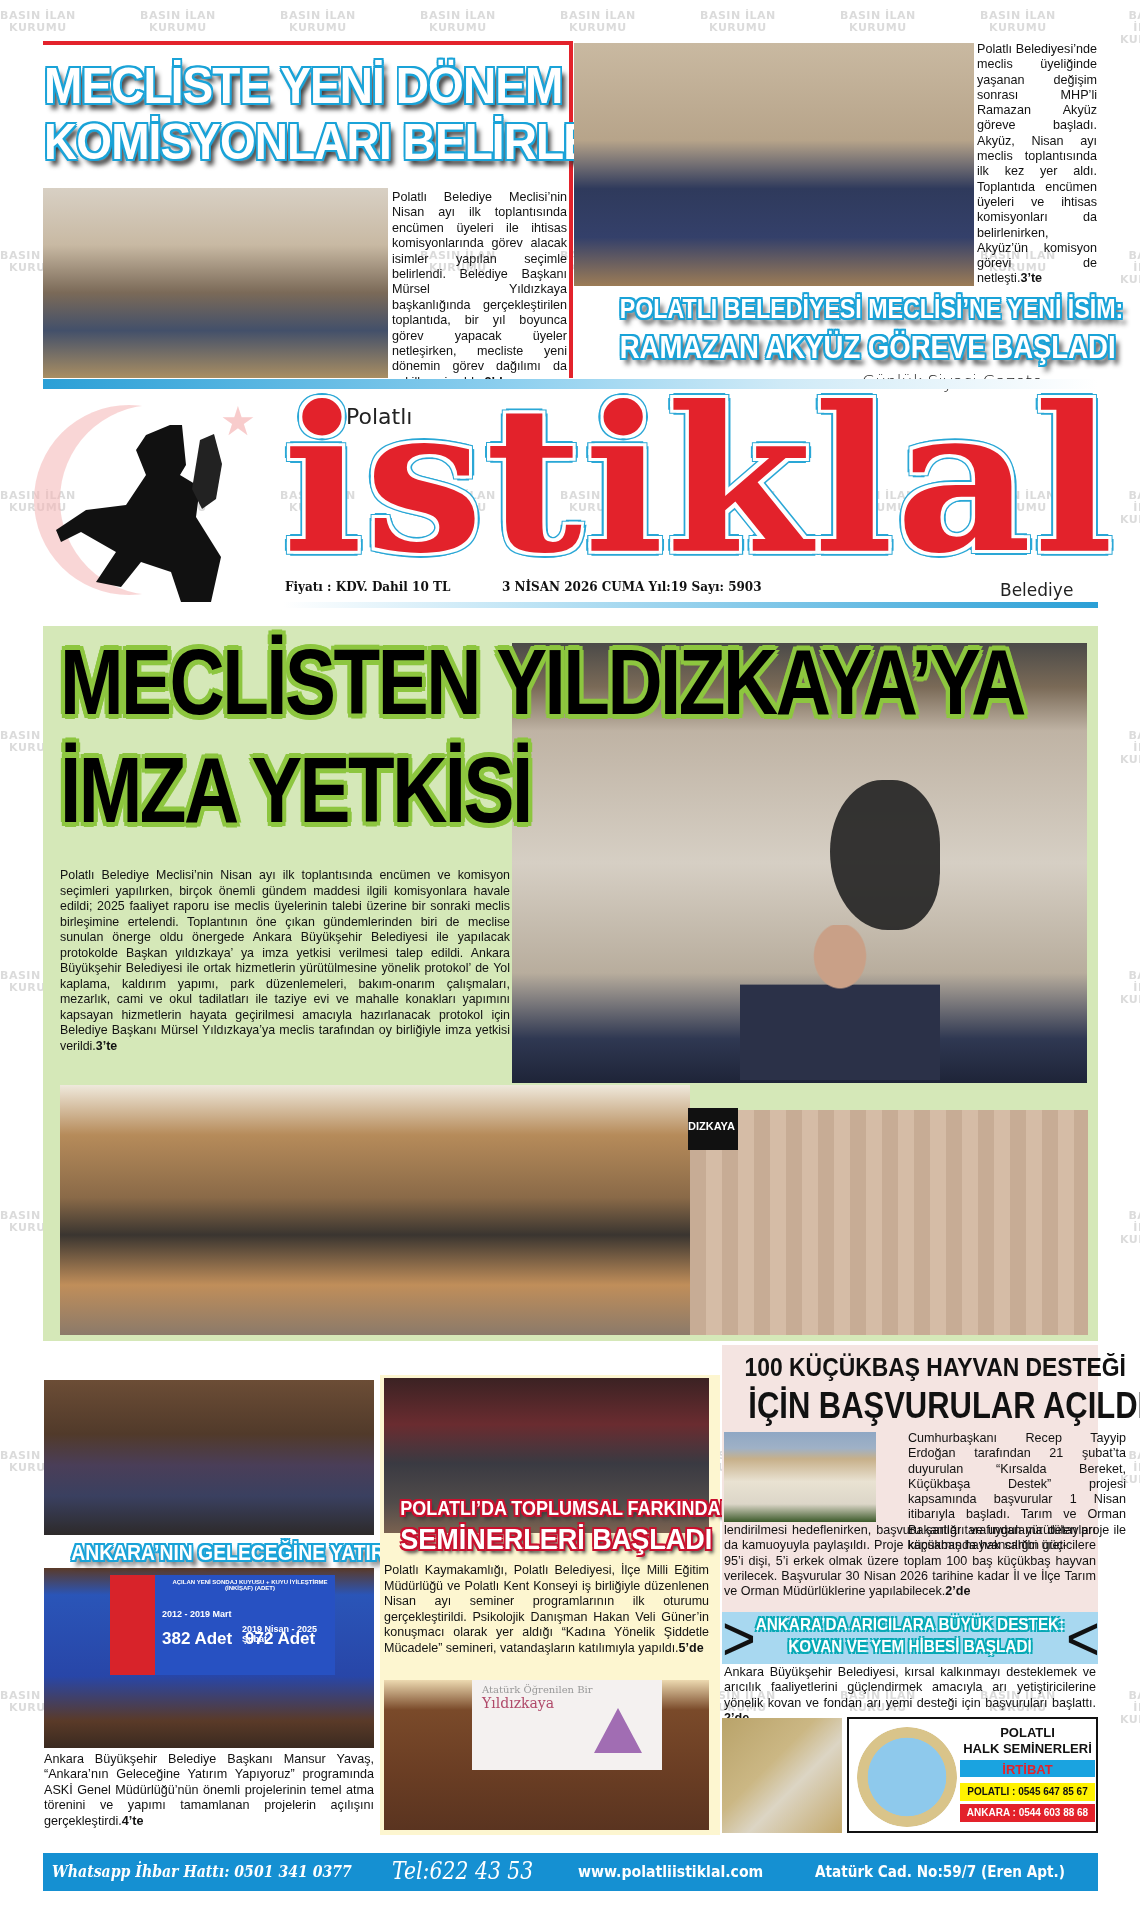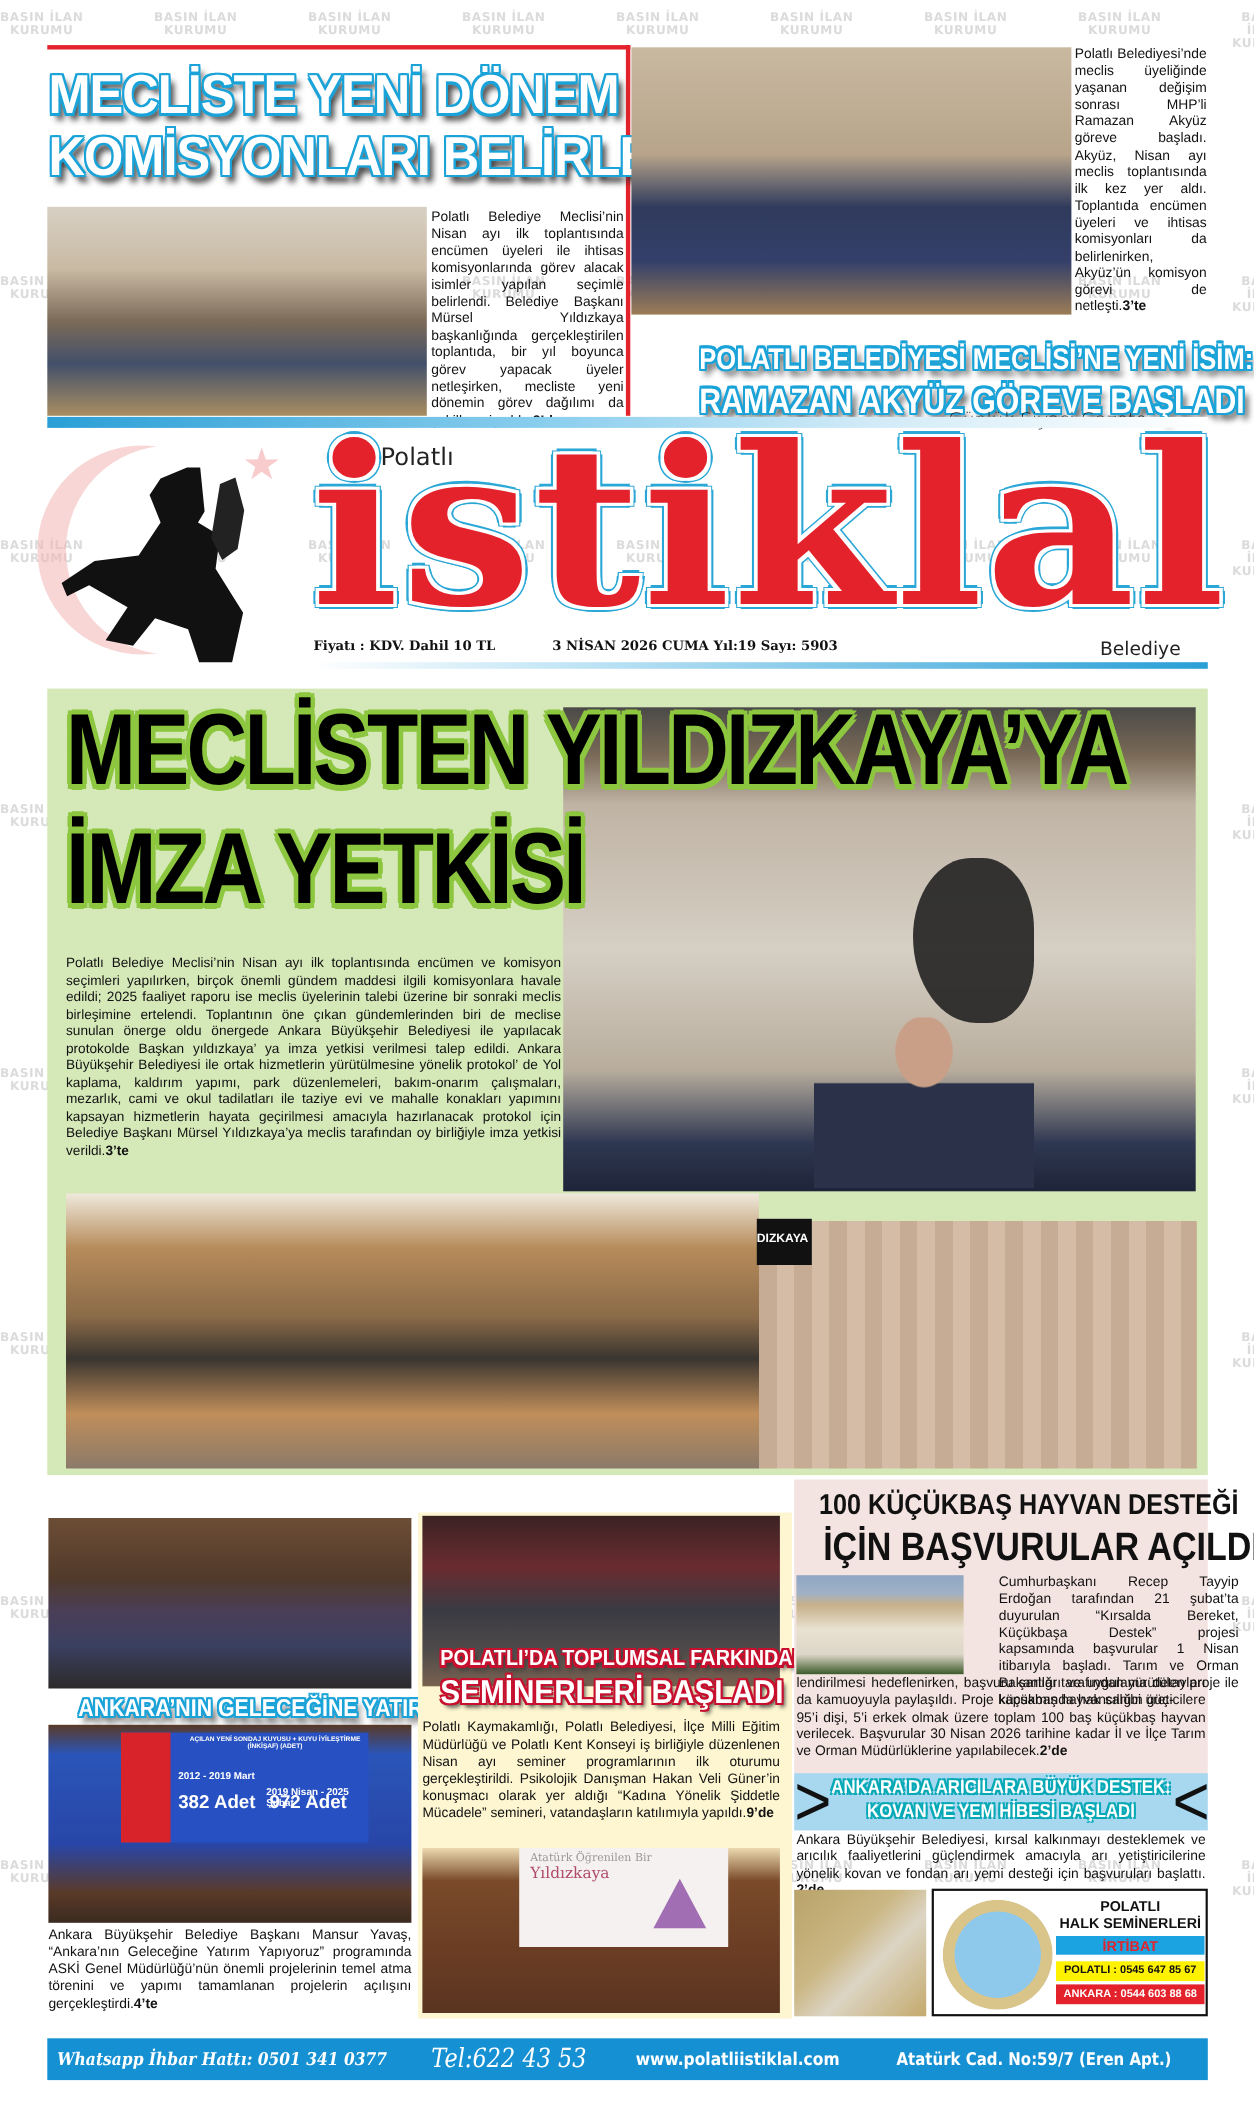--- a/index.html
+++ b/index.html
@@ -21,21 +21,21 @@
   .s1-head { left: 44px; top: 58px; width: 520px; font-size: 50px; line-height: 56px; letter-spacing: -1px; transform: scaleX(0.92); transform-origin: left; white-space: nowrap; }
   .photo { background: #777; overflow: hidden; }
   .s1-photo { left: 43px; top: 188px; width: 345px; height: 190px;
        background: linear-gradient(180deg,#d8d0c4 0%,#c8b9a3 30%,#7b6a58 55%,#43506a 75%,#a98e62 100%); }
   .s1-text { left: 392px; top: 190px; width: 175px; font-size: 12.6px; line-height: 15.4px; text-align: justify; hyphens: auto; }
 
   
   .s2-photo { left: 574px; top: 43px; width: 400px; height: 243px;
        background: linear-gradient(180deg,#c9b9a1 0%,#b7a48a 40%,#2f3a5c 60%,#34406a 80%,#9c7c56 100%); }
   .s2-text { left: 977px; top: 42px; width: 120px; font-size: 12.6px; line-height: 15.3px; text-align: justify; }
-  .s2-head { left: 600px; top: 290px; width: 510px; font-size: 32px; line-height: 38px; text-align: center; white-space: nowrap; margin-top: 17px; }
+  .s2-head { left: 584px; top: 290px; width: 510px; font-size: 32px; line-height: 38px; text-align: center; white-space: nowrap; }
   .tagline { left: 862px; top: 372px; font-family: "DejaVu Sans", sans-serif; font-size: 17px; color: #222; font-weight: 300; }
   .blue-rule { left: 43px; top: 379px; width: 1055px; height: 10px;
        background: linear-gradient(90deg,#2a9fd6 0%,#8fd0ef 45%,#cfeaf7 70%,#ffffff 100%); }
 
   
   .crescent { left: 60px; top: 405px; width: 190px; height: 190px; border-radius: 50%;
        box-shadow: -26px 0 0 0 rgba(244,180,180,0.55); }
   .star { left: 220px; top: 398px; font-size: 40px; color: rgba(244,170,170,0.6); }
   .statue { left: 50px; top: 420px; width: 230px; height: 185px; }
   .brand-polatli { left: 346px; top: 404px; font-family: "DejaVu Sans", sans-serif; font-size: 22px; color: #222; }
@@ -477,21 +477,21 @@
 <div class="abs headline-blue bl-head" style="transform:scaleX(0.88);">ANKARA’NIN GELECEĞİNE YATIRIM</div>
 <div class="abs bl-text">
   <span>Ankara Büyükşehir Belediye Başkanı Mansur Yavaş, “Ankara’nın Geleceğine Yatırım Yapıyoruz” programında ASKİ Genel Müdürlüğü’nün önemli projelerinin temel atma törenini ve yapımı tamamlanan projelerin açılışını gerçekleştirdi.</span><b class="ref">4’te</b>
 </div>
 
 <div class="abs bm-box"></div>
 <div class="abs photo bm-photo1"></div>
 <div class="abs red-head bm-head1">POLATLI’DA TOPLUMSAL FARKINDALIK</div>
 <div class="abs red-head bm-head2">SEMİNERLERİ BAŞLADI</div>
 <div class="abs bm-text">
-  <span>Polatlı Kaymakamlığı, Polatlı Belediyesi, İlçe Milli Eğitim Müdürlüğü ve Polatlı Kent Konseyi iş birliğiyle düzenlenen Nisan ayı seminer programlarının ilk oturumu gerçekleştirildi. Psikolojik Danışman Hakan Veli Güner’in konuşmacı olarak yer aldığı “Kadına Yönelik Şiddetle Mücadele” semineri, vatandaşların katılımıyla yapıldı.</span><b class="ref">9’de</b>
+  <span>Polatlı Kaymakamlığı, Polatlı Belediyesi, İlçe Milli Eğitim Müdürlüğü ve Polatlı Kent Konseyi iş birliğiyle düzenlenen Nisan ayı seminer programlarının ilk oturumu gerçekleştirildi. Psikolojik Danışman Hakan Veli Güner’in konuşmacı olarak yer aldığı “Kadına Yönelik Şiddetle Mücadele” semineri, vatandaşların katılımıyla yapıldı.</span><b class="ref">5’de</b>
 </div>
 <div class="abs photo bm-photo2"></div>
 <div class="abs slide">
   <div>Atatürk Öğrenilen Bir</div>
   <div style="font-size:14px;color:#b04a6a;">Yıldızkaya</div>
   <div class="pyramid"></div>
 </div>
 
 <div class="abs br-box"></div>
 <div class="abs br-head">100 KÜÇÜKBAŞ HAYVAN DESTEĞİ</div>

